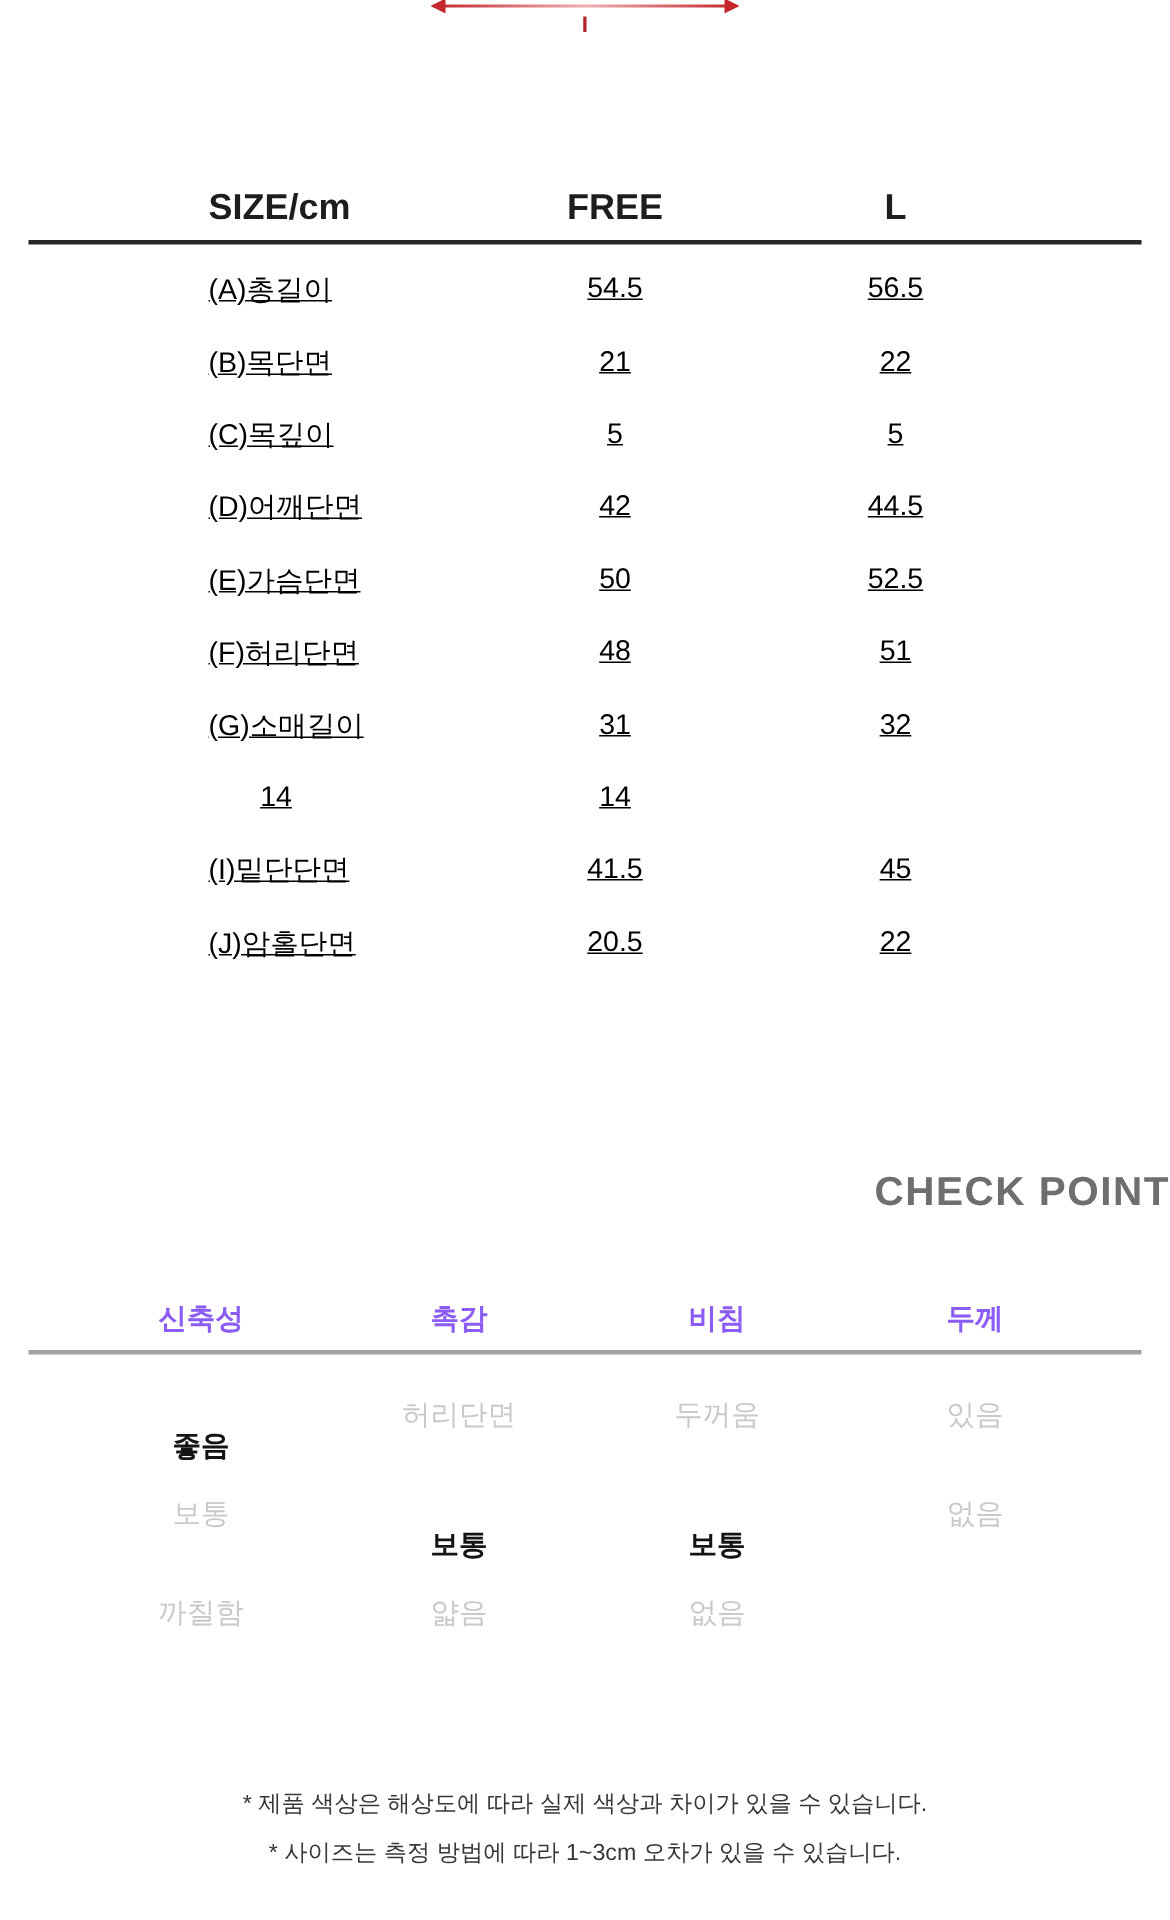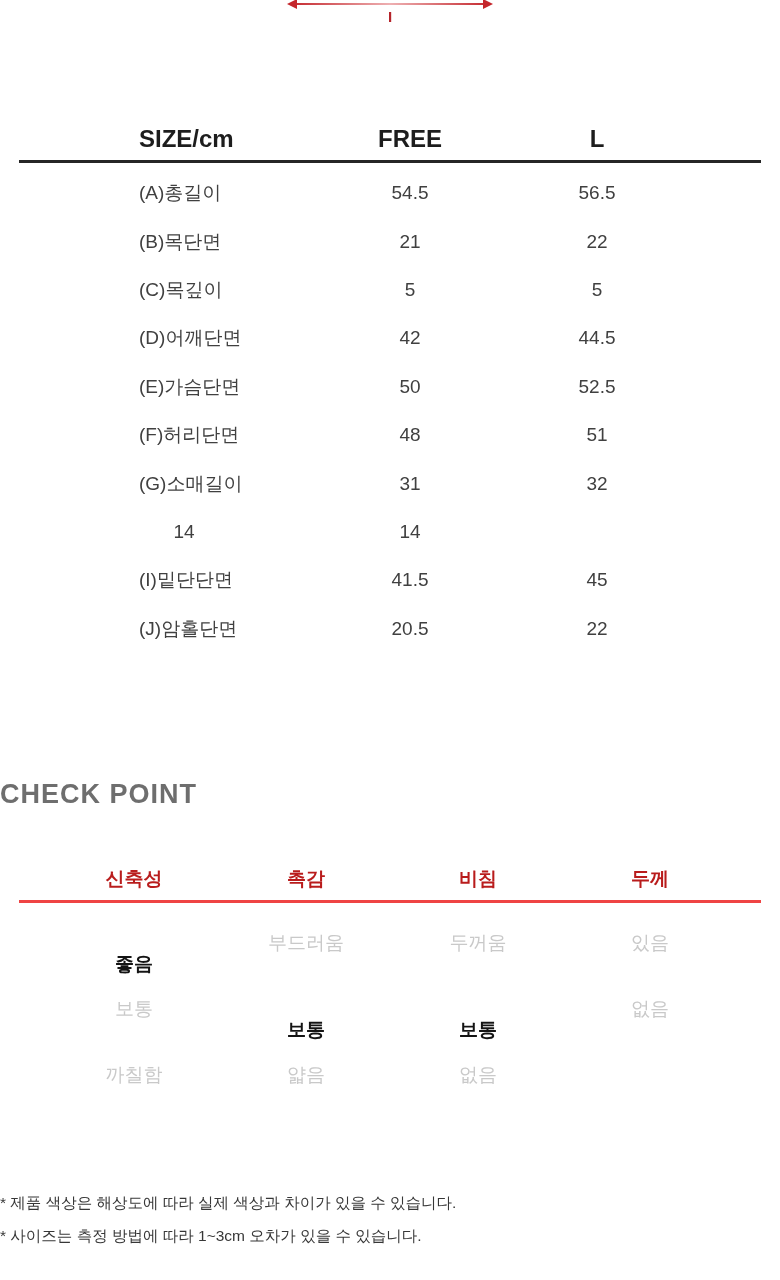--- a/index.html
+++ b/index.html
@@ -39,49 +39,49 @@
   .size-table { margin: 88px 0 0 19px; width: 742px; font-size: 19px; }
   .size-header {
     display: grid; grid-template-columns: 330px 122px 252px;
     height: 42px; align-items: center;
     font-weight: bold; font-size: 24px; color: #1d1d1d;
     border-bottom: 3px solid #262626;
   }
   .size-body { padding-top: 6px; }
   .size-row {
     display: grid; grid-template-columns: 330px 122px 252px;
-    height: 48.4px; align-items: center; color: #404040;
+    height: 48.4px; align-items: center; color: #000000; text-decoration: underline;
   }
   .cell { text-align: center; }
   .cell.label { text-align: left; padding-left: 120px; }
 
   
   .cp-title {
-    margin: 126px 0 0; text-align: left;
+    margin: 126px 0 0; text-align: right;
     font-size: 27px; line-height: 31px; font-weight: bold;
     color: #6e6e6e; letter-spacing: 1px;
   }
   .cp-table { margin: 48px 0 0 19px; width: 742px; font-size: 19px; }
   .cp-header {
     display: grid; grid-template-columns: repeat(4, 172px);
     padding-left: 29px; height: 42px; align-items: center;
-    font-weight: bold; color: #b91c1c;
-    border-bottom: 3px solid #ef4444;
+    font-weight: bold; color: #8b5cf6;
+    border-bottom: 3px solid #a3a3a3;
   }
   .cp-body {
     display: grid; grid-template-columns: repeat(4, 172px);
     grid-auto-rows: 66px; padding: 7px 0 0 29px; align-items: center;
   }
   .cp-cell { text-align: center; }
   .cp-cell.active   { font-weight: bold; color: #141414; margin-top: 42px; }
   .cp-cell.inactive { color: #c9c9c9; }
 
   
   .footnotes {
-    margin-top: 78px; 
+    margin-top: 78px; text-align: center;
     font-size: 15.5px; line-height: 33px; color: #373737;
   }
   .footnotes p { margin: 0; }
 </style>
 </head>
 <body>
 
 <div class="page">
 
   <div class="measure-deco">
@@ -155,21 +155,21 @@
 
   <div class="cp-table">
     <div class="cp-header" id="cp-header">
         <div class="cp-cell">신축성</div>
         <div class="cp-cell">촉감</div>
         <div class="cp-cell">비침</div>
         <div class="cp-cell">두께</div>
       </div>
     <div class="cp-body" id="cp-body">
         <div class="cp-cell active">좋음</div>
-        <div class="cp-cell inactive">부드러움</div>
+        <div class="cp-cell inactive">허리단면</div>
         <div class="cp-cell inactive">두꺼움</div>
         <div class="cp-cell inactive">있음</div>
         <div class="cp-cell inactive">보통</div>
         <div class="cp-cell active">보통</div>
         <div class="cp-cell active">보통</div>
         <div class="cp-cell inactive">없음</div>
         <div class="cp-cell inactive">까칠함</div>
         <div class="cp-cell inactive">얇음</div>
         <div class="cp-cell inactive">없음</div>
       </div>

